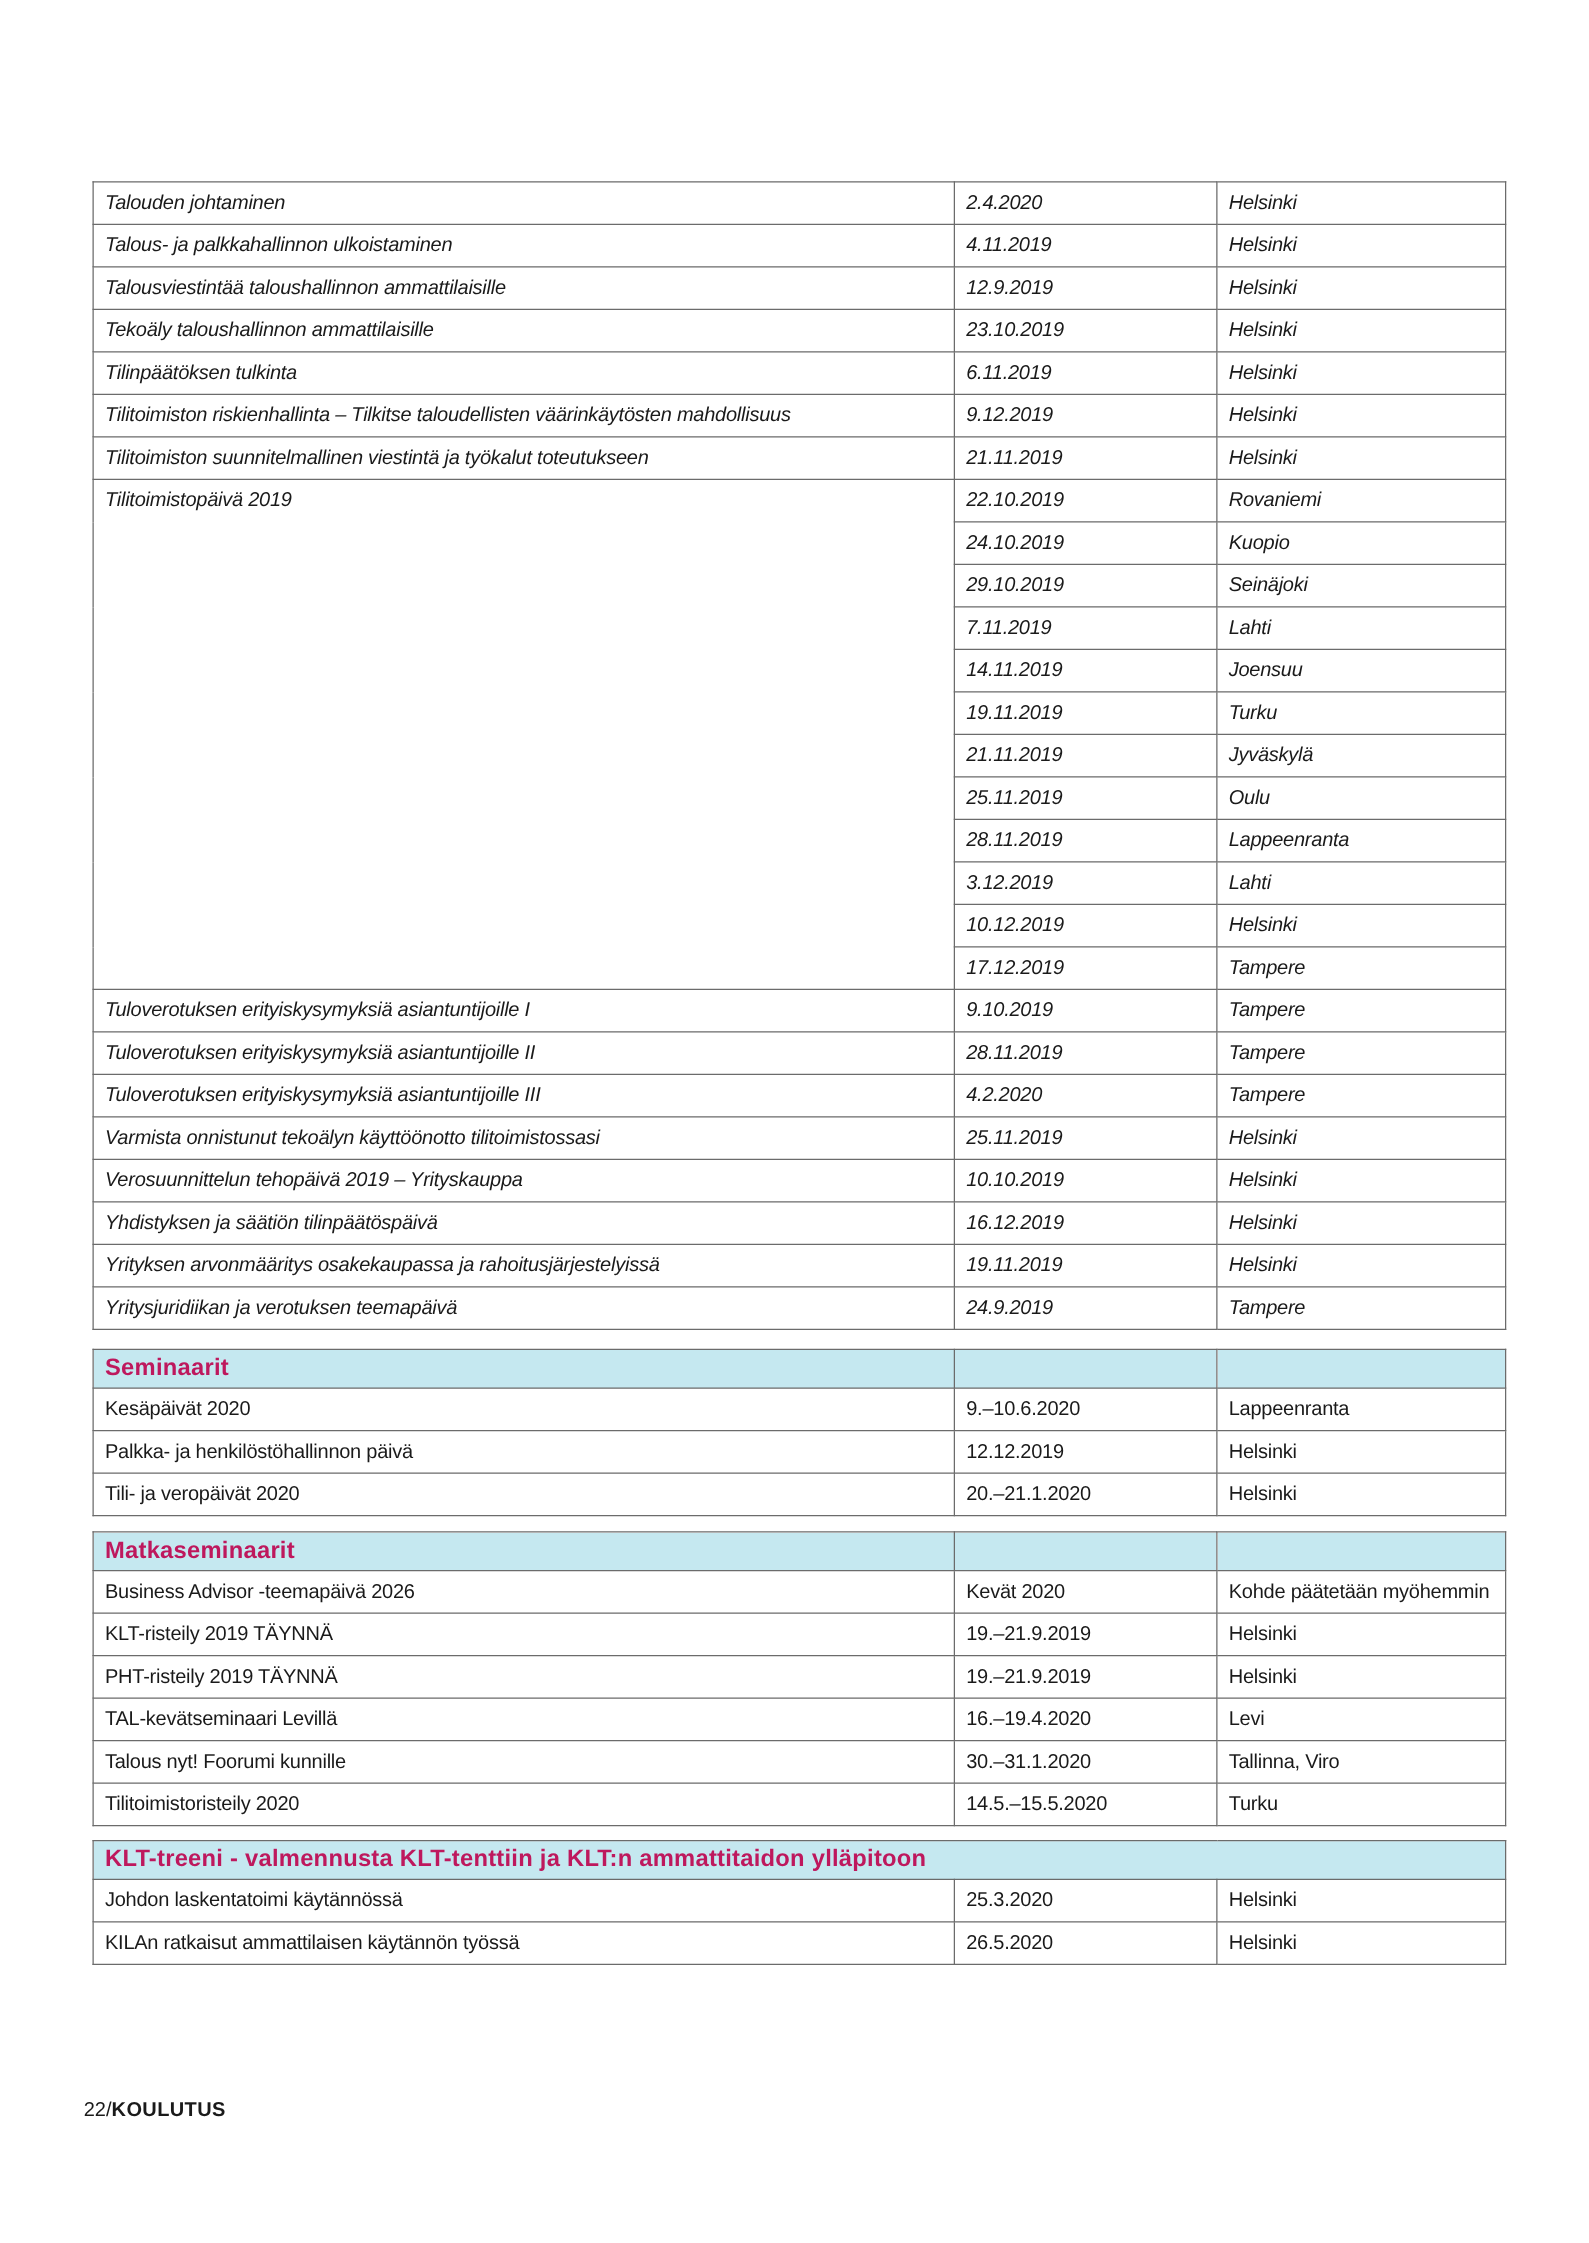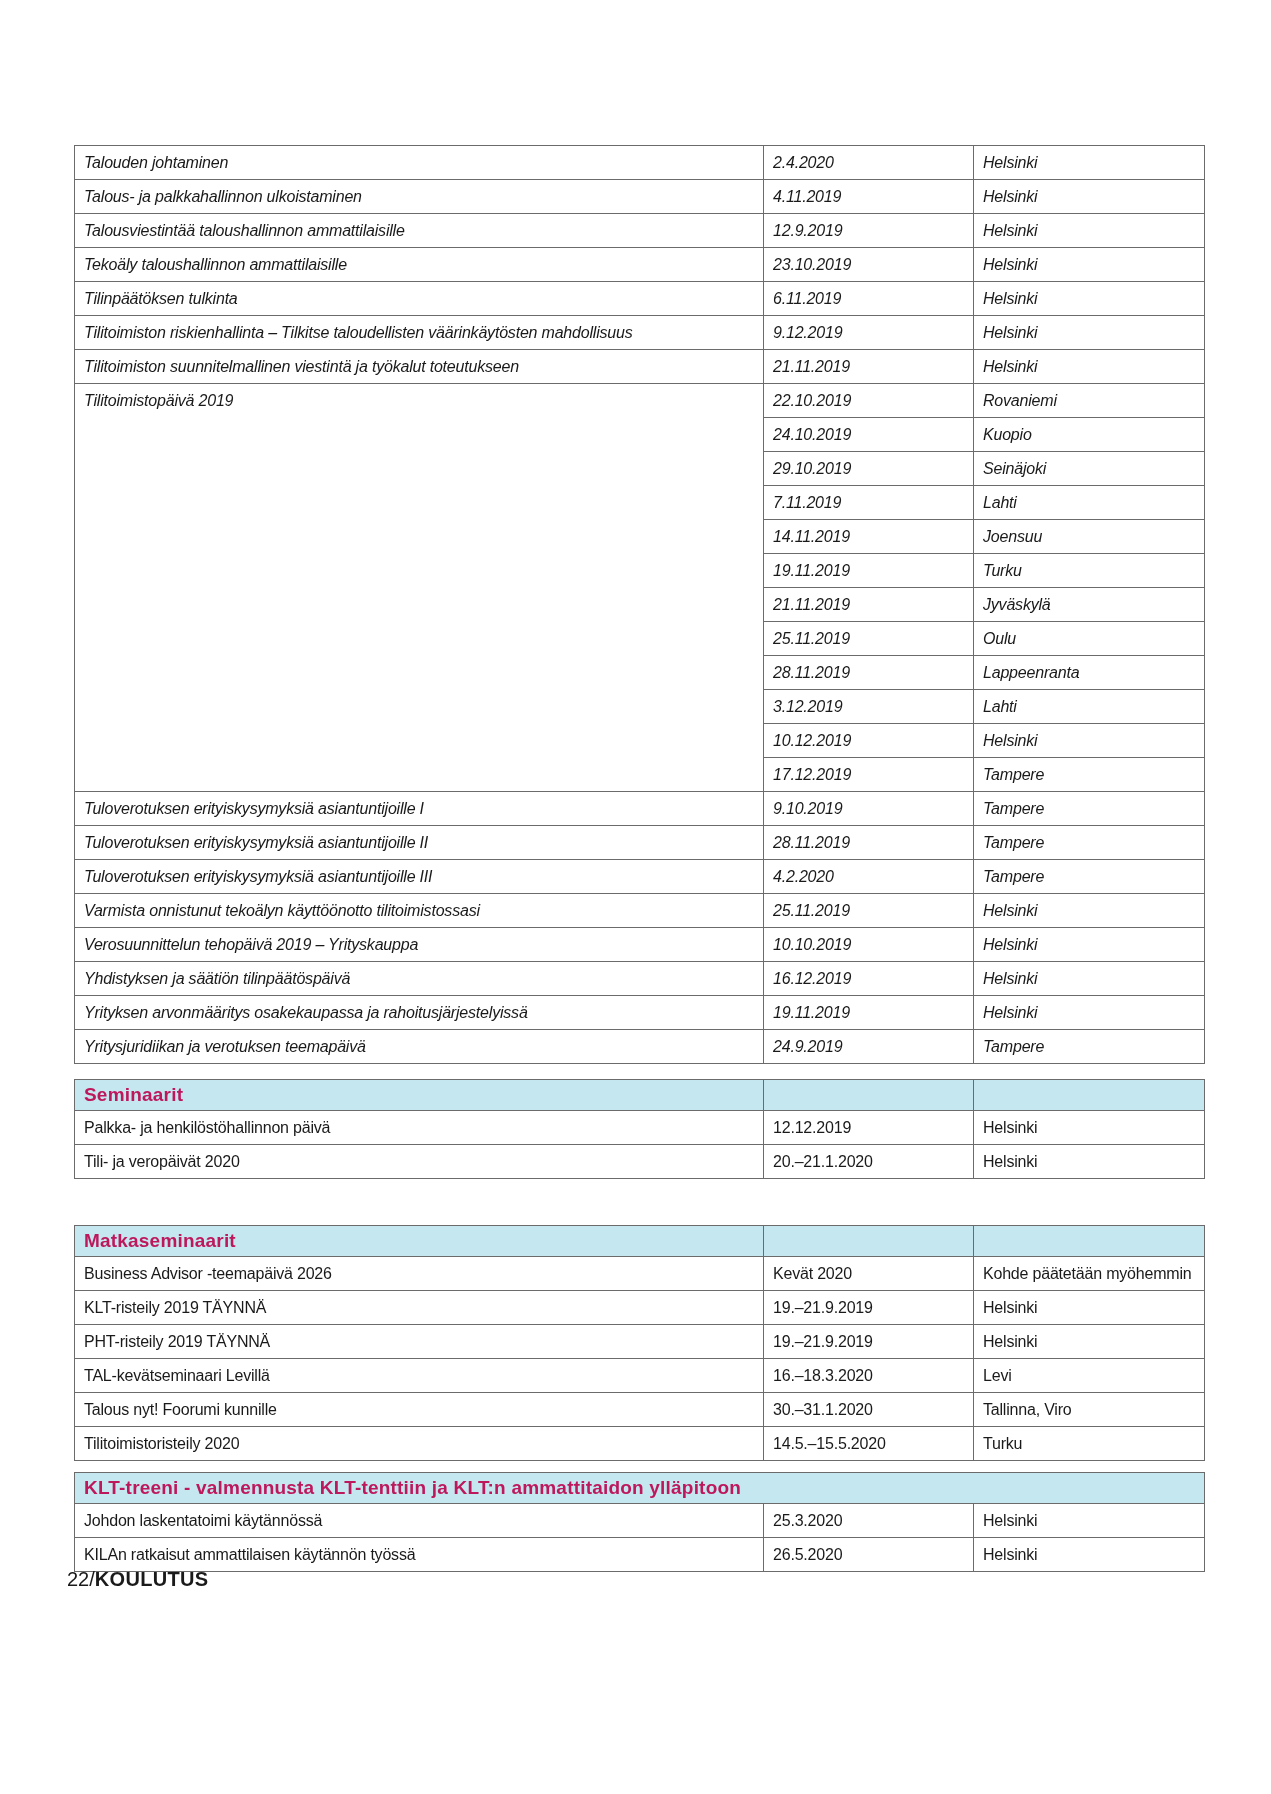--- a/index.html
+++ b/index.html
@@ -13,21 +13,21 @@
   .tbl td.top { vertical-align: top; padding-top: 8px; }
   .tbl col.c1 { width: 689px; }
   .tbl col.c2 { width: 210px; }
   .tbl col.c3 { width: 231px; }
   .tbl tr.hdr td { background: #c5e8f0; height: 30px; font-size: 19px; font-weight: bold;
                    letter-spacing: 0.2px; color: #be185d; }
   #t-main { top: 145px; font-style: italic; }
   #t-sem { top: 1079px; }
   #t-matka { top: 1225px; }
   #t-klt { top: 1472px; }
-  .footer { position: absolute; left: 67px; top: 1568px; font-size: 20px; }
+  .footer { position: absolute; left: 67px; top: 1680px; font-size: 16px; }
   .footer .num { font-weight: normal; }
   .footer .sec { font-weight: bold; letter-spacing: 0.3px; }
 </style>
 </head>
 <body>
 
 <table class="tbl" id="t-main">
   <colgroup>
       <col class="c1">
       <col class="c2">
@@ -169,20 +169,25 @@
       <col class="c2">
       <col class="c3">
     </colgroup>
   <tbody>
     <tr class="hdr">
       <td>Seminaarit</td>
         <td></td>
         <td></td>
     </tr>
     <tr>
+        <td>Kesäpäivät 2020</td>
+        <td>9.–10.6.2020</td>
+        <td>Lappeenranta</td>
+      </tr>
+    <tr>
         <td>Palkka- ja henkilöstöhallinnon päivä</td>
         <td>12.12.2019</td>
         <td>Helsinki</td>
       </tr>
     <tr>
         <td>Tili- ja veropäivät 2020</td>
         <td>20.–21.1.2020</td>
         <td>Helsinki</td>
       </tr>
   </tbody>
@@ -210,21 +215,21 @@
         <td>19.–21.9.2019</td>
         <td>Helsinki</td>
       </tr>
     <tr>
         <td>PHT-risteily 2019 TÄYNNÄ</td>
         <td>19.–21.9.2019</td>
         <td>Helsinki</td>
       </tr>
     <tr>
         <td>TAL-kevätseminaari Levillä</td>
-        <td>16.–18.3.2020</td>
+        <td>16.–19.4.2020</td>
         <td>Levi</td>
       </tr>
     <tr>
         <td>Talous nyt! Foorumi kunnille</td>
         <td>30.–31.1.2020</td>
         <td>Tallinna, Viro</td>
       </tr>
     <tr>
         <td>Tilitoimistoristeily 2020</td>
         <td>14.5.–15.5.2020</td>

